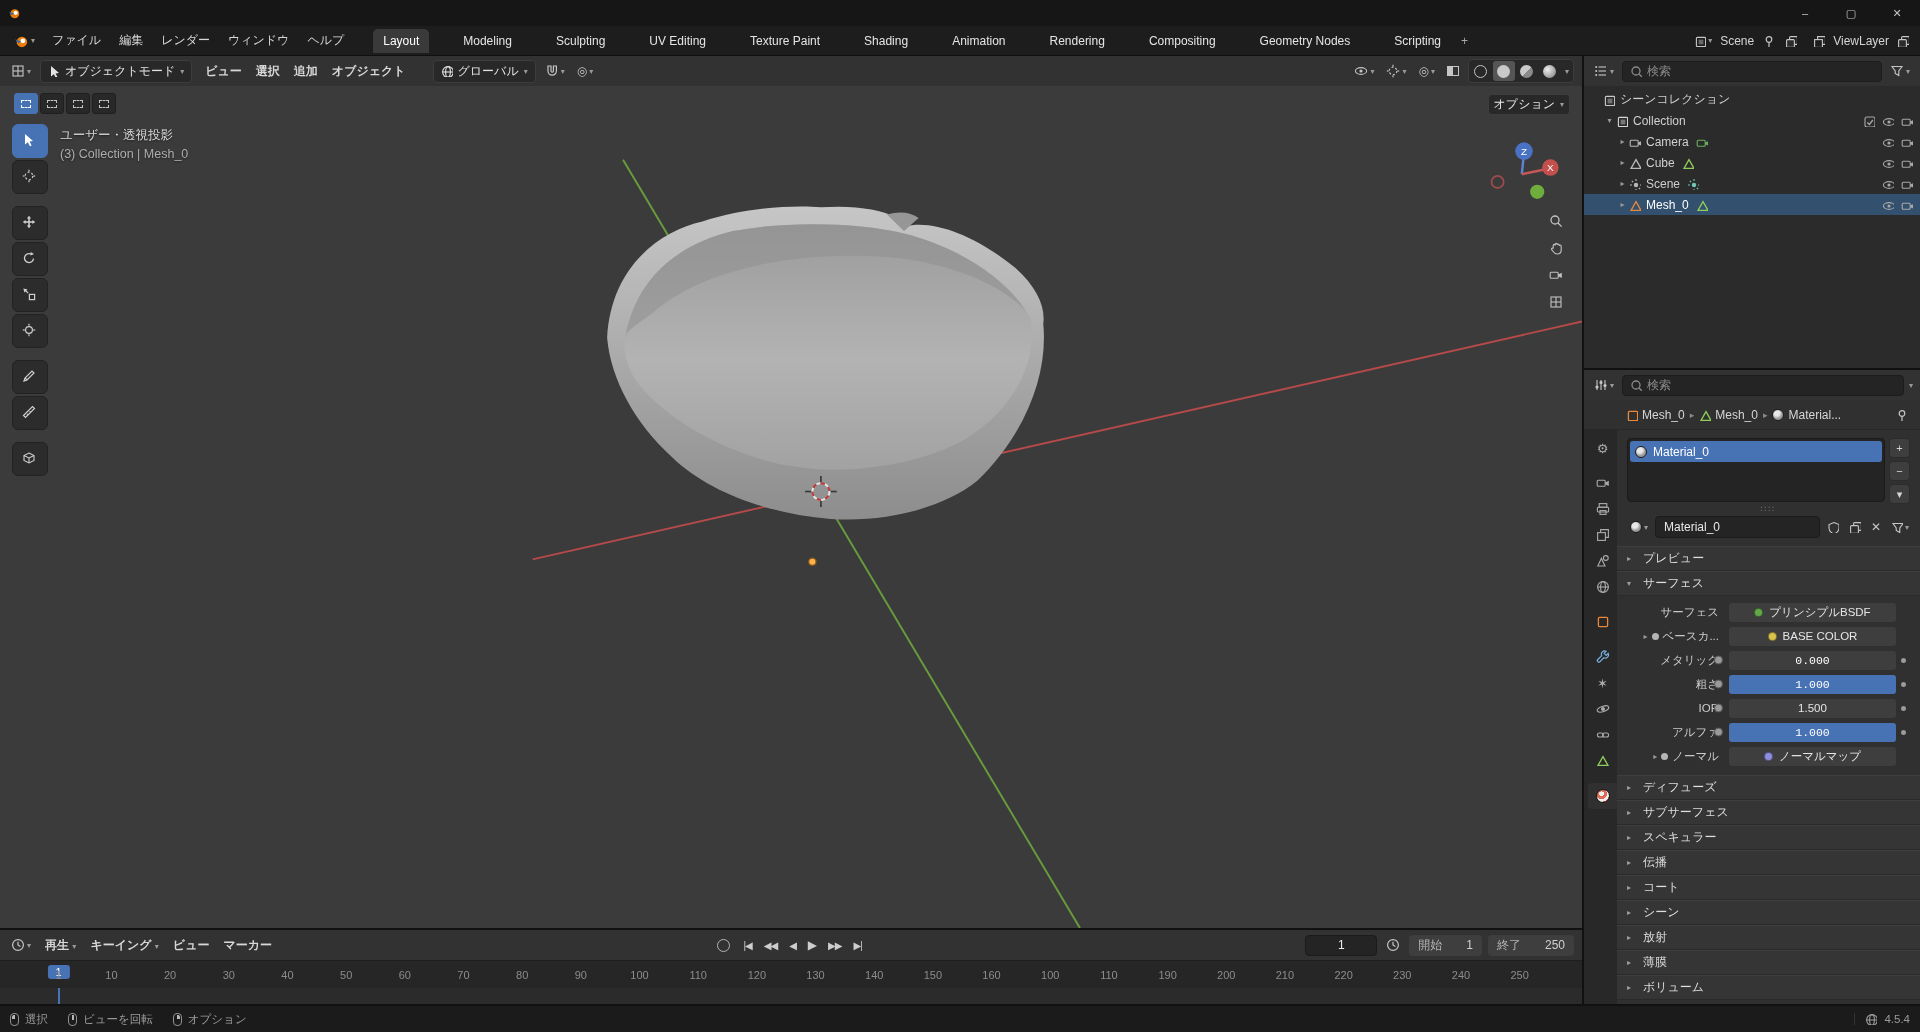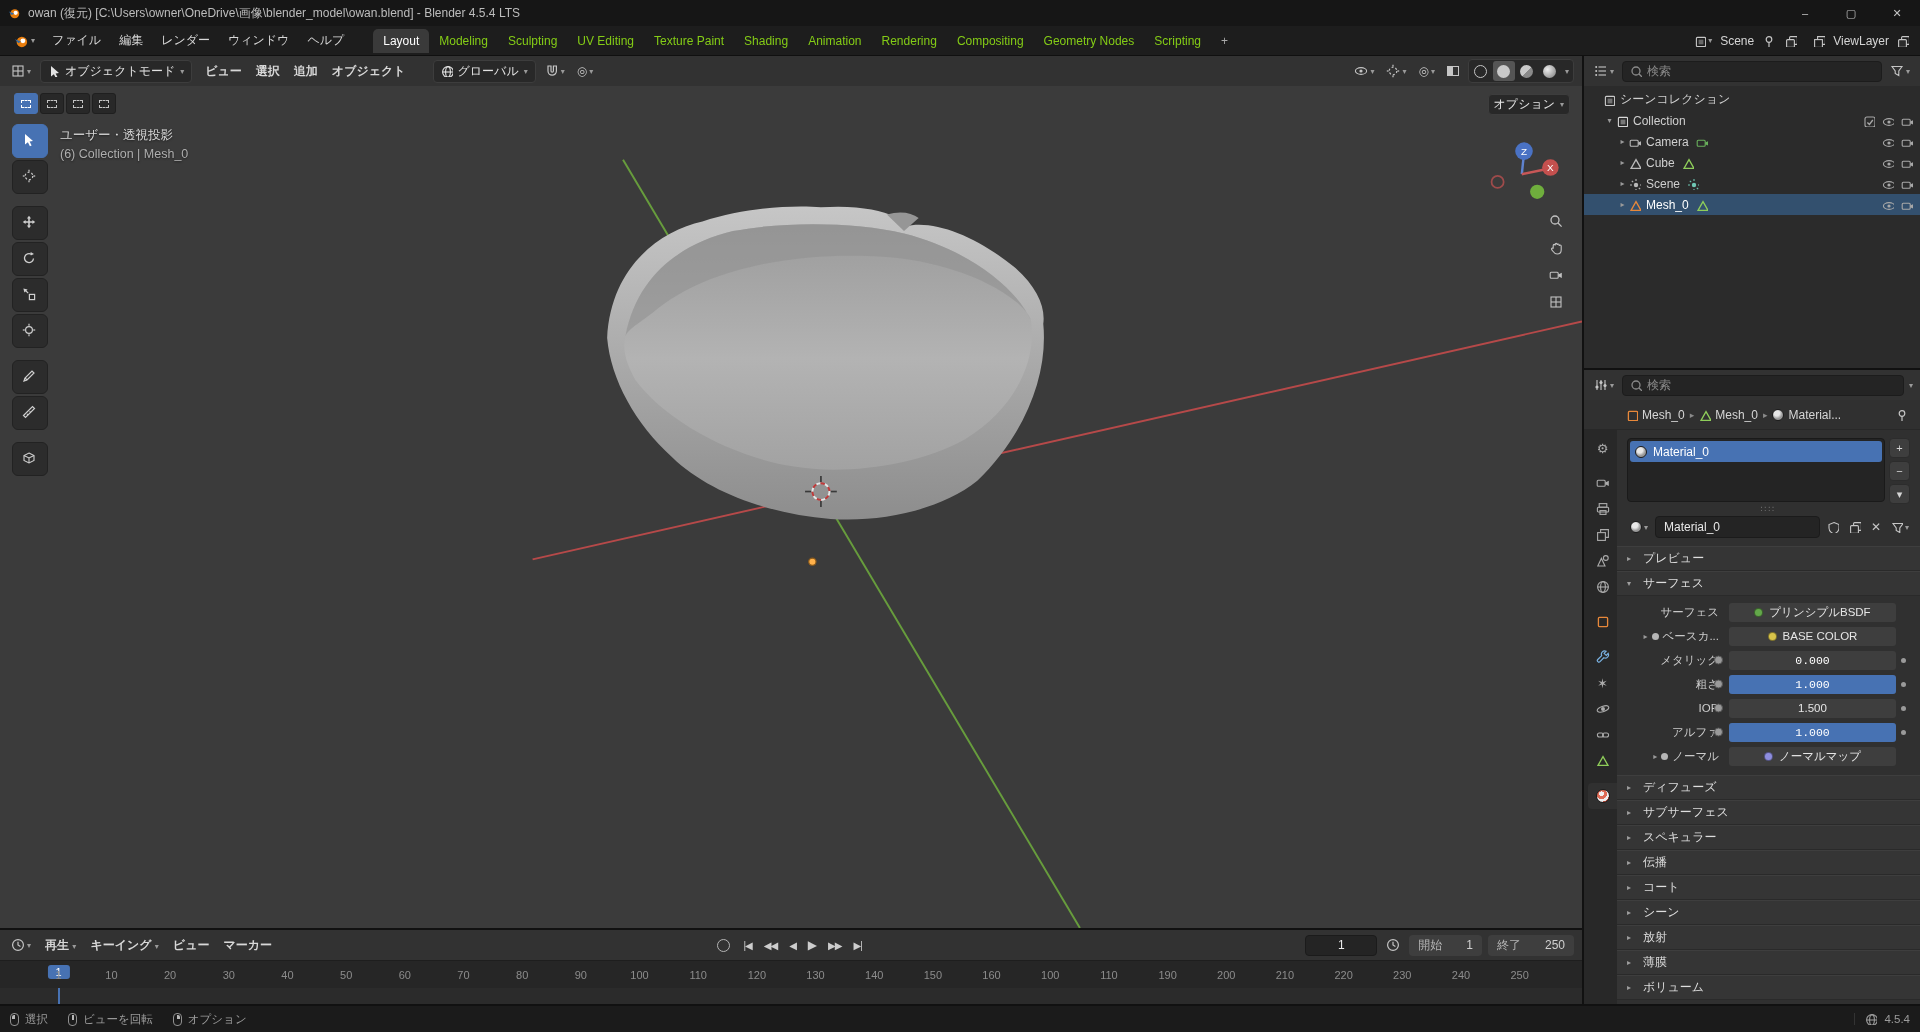--- a/index.html
+++ b/index.html
@@ -11,22 +11,22 @@
   
   .titlebar { height:26px; background:#161616; display:flex; align-items:center; padding:0 0 0 8px; flex:none; }
   .tb-title { color:#bdbdbd; font-size:12px; margin-left:8px; white-space:nowrap; }
   .win-controls { margin-left:auto; display:flex; height:100%; }
   .winbtn { width:46px; display:flex; align-items:center; justify-content:center; color:#c5c5c5; font-size:11px; }
 
   
   .menubar { height:30px; background:#1d1d1d; border-bottom:1px solid #101010; display:flex; align-items:center; padding:0 8px; gap:2px; flex:none; white-space:nowrap; }
   .menu-item { padding:4px 9px; border-radius:4px; color:#d8d8d8; }
   .logo-btn { display:flex; align-items:center; gap:3px; padding:2px 6px; }
-  .ws { display:flex; margin-left:18px; }
-  .ws-tab { padding:5px 10px; color:#84cc16; border-radius:5px 5px 0 0; }
+  .ws { display:flex; margin-left:18px;gap:24px; }
+  .ws-tab { padding:5px 10px; color:#e5e5e5; border-radius:5px 5px 0 0; }
   .ws-tab.active { background:#3a3a3a; color:#fff; }
   .ws-add { padding:4px 8px; color:#a9a9a9; }
   .mb-right { margin-left:auto; display:flex; align-items:center; gap:10px; }
   .scene-w { display:flex; align-items:center; gap:5px; color:#d5d5d5; }
 
   
   .main { flex:1; display:flex; min-height:0; background:#111; gap:2px; }
   .left-col { flex:1; min-width:0; display:flex; flex-direction:column; }
   .right-col { width:336px; flex:none; display:flex; flex-direction:column; gap:2px; }
 
@@ -310,21 +310,20 @@
 </svg>
 
 <div class="app">
 
   <div class="titlebar">
     <svg class="ic s12" viewBox="0 0 16 16">
         <circle cx="9" cy="9" r="6" fill="#e87d0d"></circle>
         <circle cx="10.2" cy="7.8" r="2.8" fill="#fff"></circle>
         <path d="M1 6 L8 8.5 L5 10.5 Z" fill="#2f6ca8"></path>
       </svg>
-    <div class="tb-title">owan (復元) [C:\Users\owner\OneDrive\画像\blender_model\owan.blend] - Blender 4.5.4 LTS</div>
     <div class="win-controls">
       <div class="winbtn">–</div>
       <div class="winbtn">▢</div>
       <div class="winbtn">✕</div>
     </div>
   </div>
 
   <div class="menubar">
     <div class="logo-btn">
       <svg class="ic" viewBox="0 0 16 16">
@@ -508,21 +507,21 @@
               <div class="selmode-btn">
                 <span class="dashed-sq"></span>
               </div>
               <div class="selmode-btn">
                 <span class="dashed-sq"></span>
               </div>
             </div>
 
           <div class="vp-overlay-text">
             <div>ユーザー・透視投影</div>
-            <div class="dim">(6) Collection | Mesh_0</div>
+            <div class="dim">(3) Collection | Mesh_0</div>
           </div>
 
           <div class="vtoolbar" id="vp-toolbar">
               <div class="tool-btn active">
                 <svg class="ic">
                   <use href="#i-arrow"></use>
                 </svg>
               </div>
               <div class="tool-btn gap">
                 <svg class="ic">

